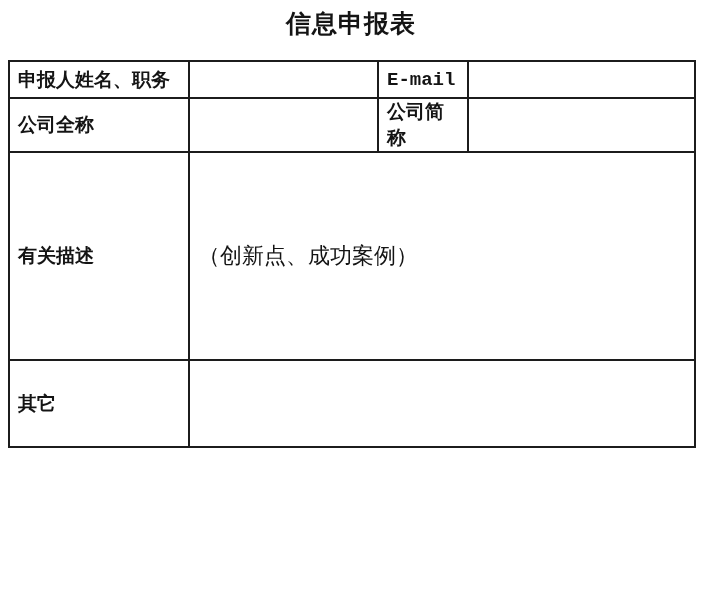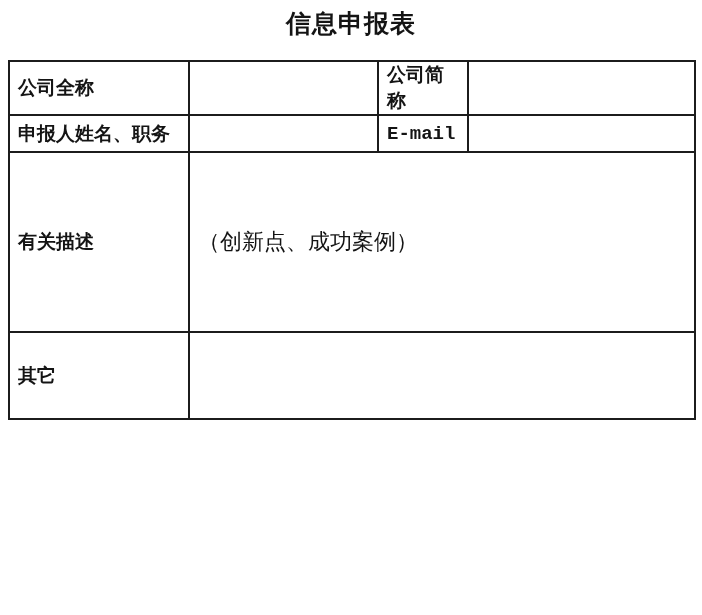--- a/index.html
+++ b/index.html
@@ -54,47 +54,47 @@
     vertical-align: top;
     padding-top: 5px;
     padding-left: 12px;
   }
   .hint-text {
     font-size: 22px;
     font-weight: normal;
     color: var(--text);
   }
   tr.row-small   { height: 37px; }
-  tr.row-desc    { height: 180px; }
+  tr.row-desc    { height: 208px; }
   tr.row-apply   { height: 198px; }
   tr.row-other   { height: 87px; }
 </style>
 </head>
 <body>
 
 <div class="page-title">信息申报表</div>
 
 <table class="form-table">
   <colgroup>
     <col style="width:180px">
     <col style="width:189px">
     <col style="width:90px">
     <col style="width:227px">
   </colgroup>
   <tbody>
     <tr class="row-small">
+      <td class="label-cell">申报人姓名、职务</td>
+      <td class="value-cell"></td>
+      <td class="label-cell email-cell">E-mail</td>
+      <td class="value-cell"></td>
+    </tr>
+    <tr class="row-small">
       <td class="label-cell">公司全称</td>
       <td class="value-cell"></td>
       <td class="label-cell">公司简称</td>
-      <td class="value-cell"></td>
-    </tr>
-    <tr class="row-small">
-      <td class="label-cell">申报人姓名、职务</td>
-      <td class="value-cell"></td>
-      <td class="label-cell email-cell">E-mail</td>
       <td class="value-cell"></td>
     </tr>
     <tr class="row-desc">
       <td class="label-cell">有关描述</td>
       <td class="value-cell tall-value" colspan="3">
         <span class="hint-text">（创新点、成功案例）</span>
       </td>
     </tr>
     <tr class="row-other">
       <td class="label-cell">其它</td>

